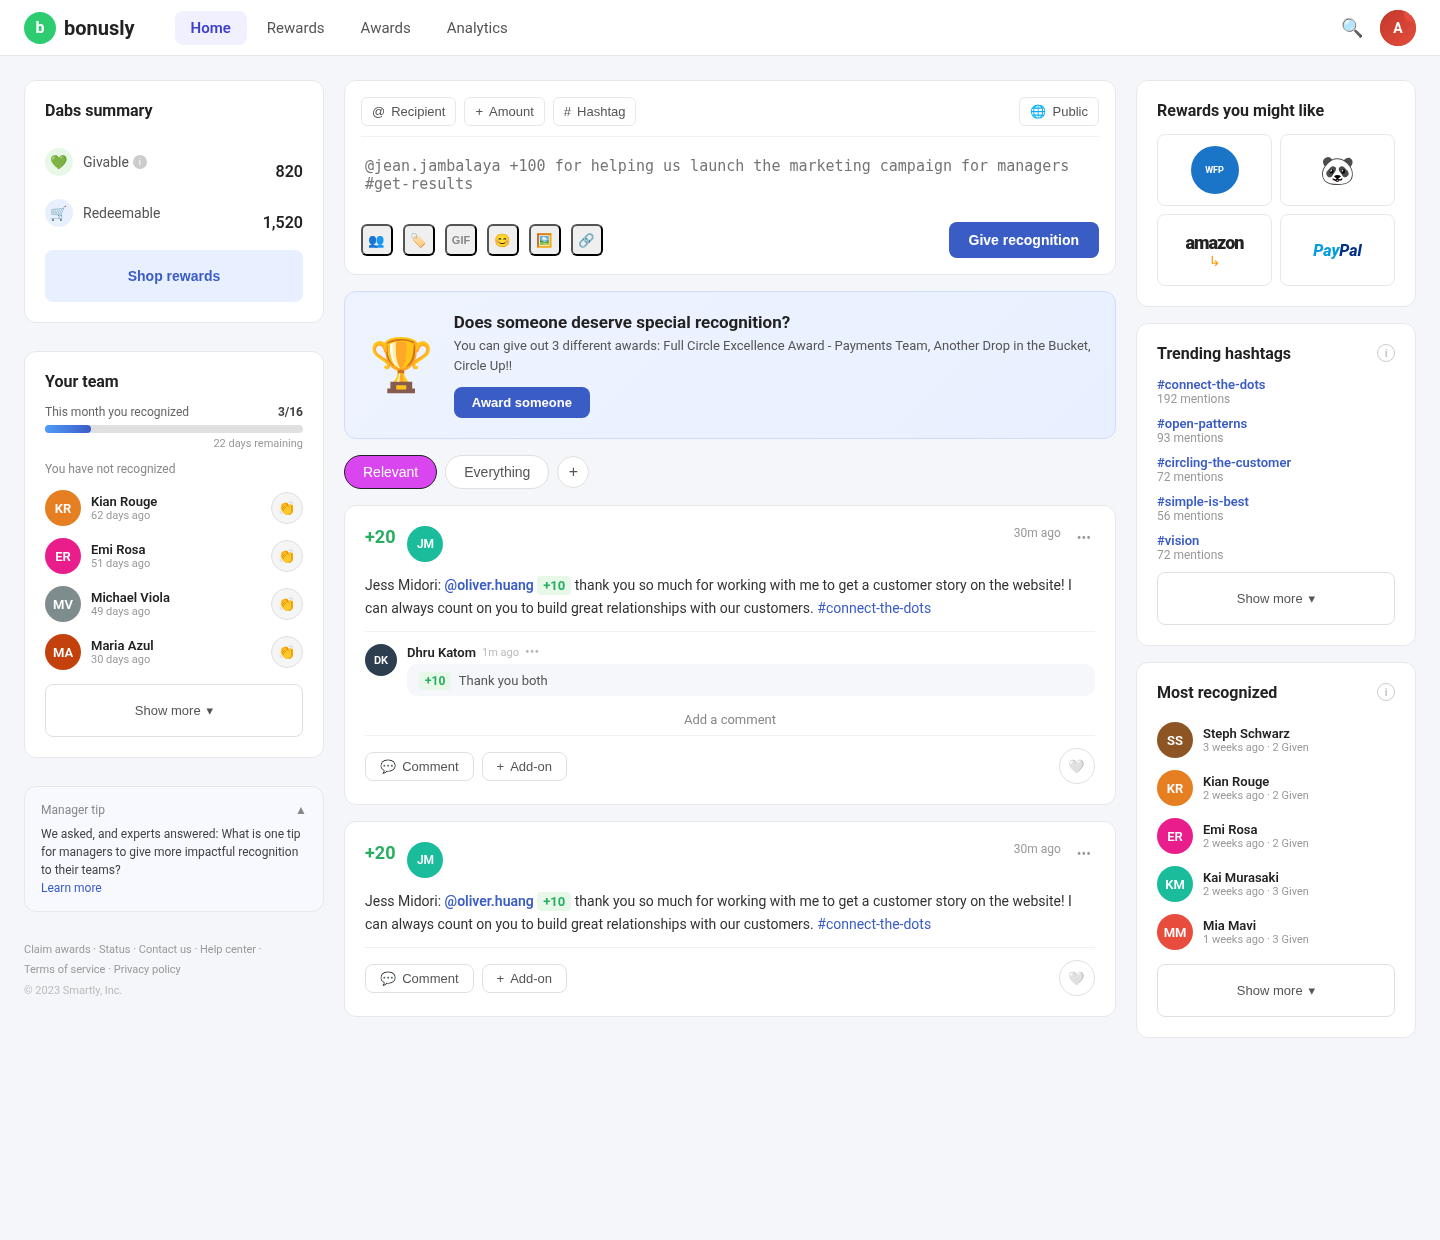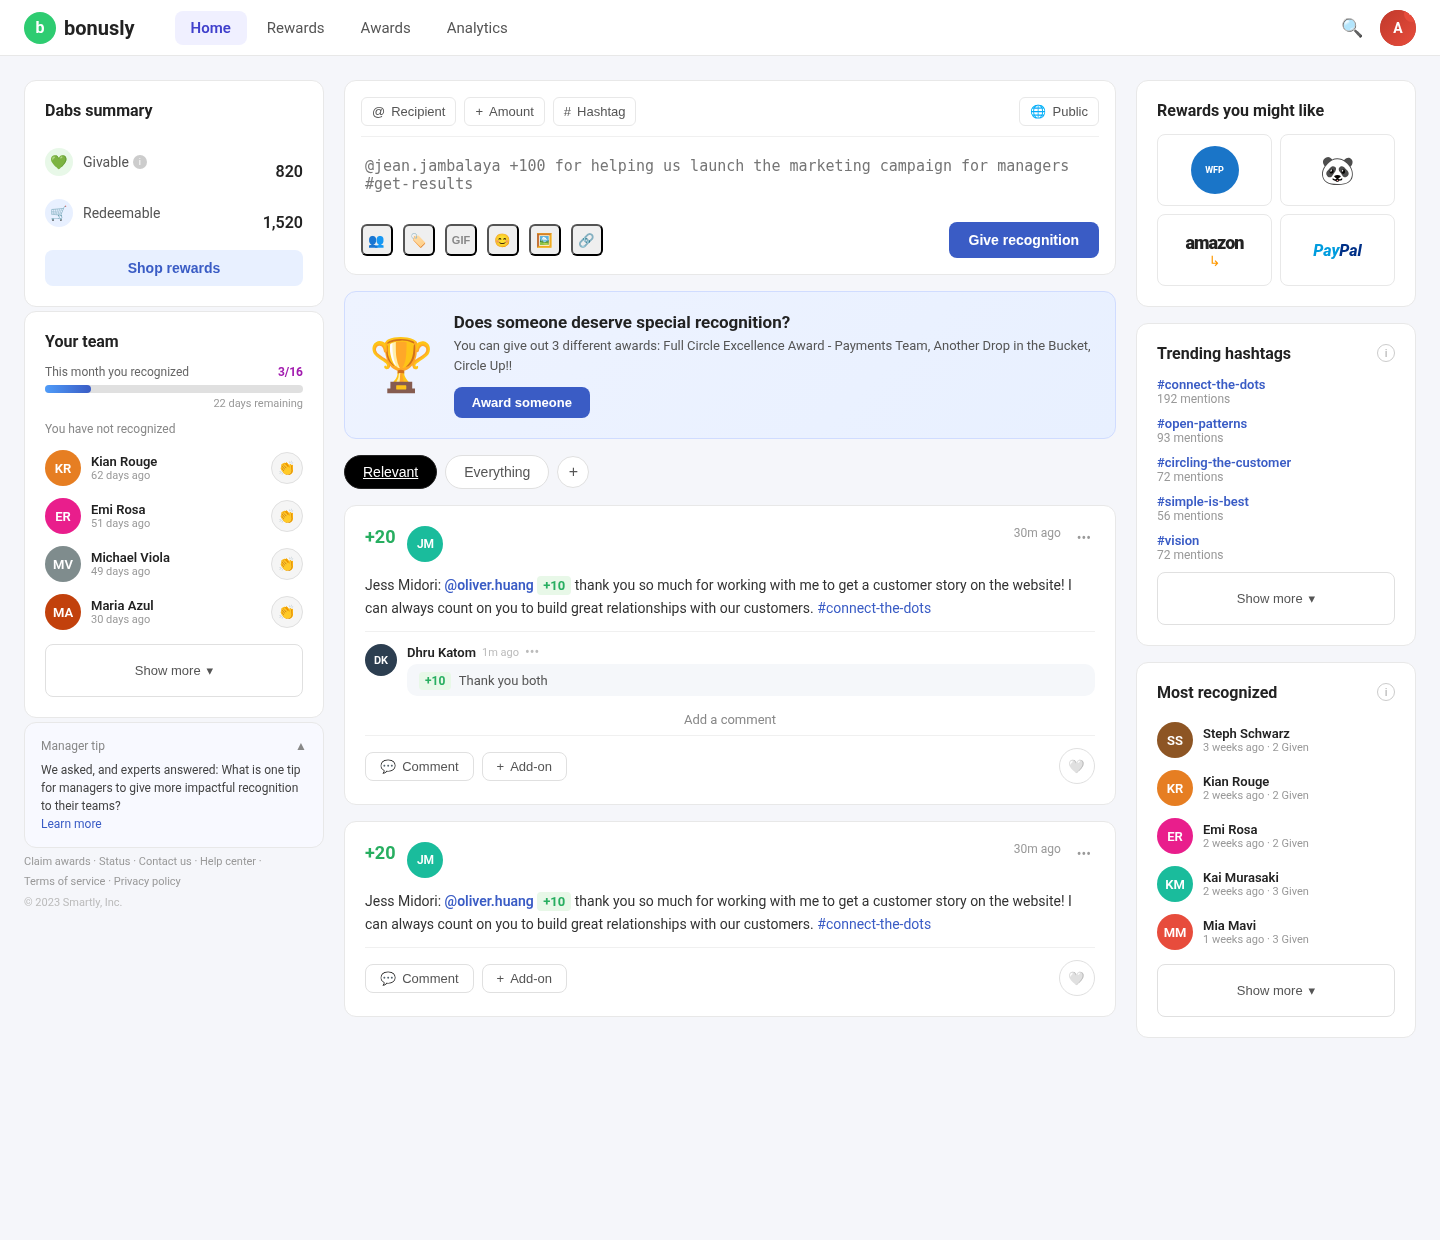--- a/index.html
+++ b/index.html
@@ -14,32 +14,32 @@
     .nav-link.active { background: #f0f0ff; color: #4040cc; font-weight: 600; }
     .nav-right { display: flex; align-items: center; gap: 16px; margin-left: auto; }
     .nav-avatar { width: 36px; height: 36px; border-radius: 50%; background: #c0392b; overflow: hidden; position: relative; }
     .nav-badge { position: absolute; top: -4px; right: -4px; background: #e74c3c; color: #fff; font-size: 10px; border-radius: 50%; width: 16px; height: 16px; display: flex; align-items: center; justify-content: center; }
     .avatar-img { width: 100%; height: 100%; object-fit: cover; border-radius: 50%; background: linear-gradient(135deg, #c0392b, #e74c3c); display: flex; align-items: center; justify-content: center; color: white; font-size: 14px; font-weight: bold; }
 
     
     .main-layout { display: grid; grid-template-columns: 300px 1fr 280px; gap: 20px; padding: 24px; max-width: 1440px; }
 
     
-    .left-sidebar { display: flex; flex-direction: column; gap: 4px; }
+    .left-sidebar { display: flex; flex-direction: column; gap: 28px; }
     .card { background: #fff; border-radius: 12px; padding: 20px; border: 1px solid #e8e8e8; }
 
     .dabs-title { font-weight: 700; font-size: 16px; margin-bottom: 16px; }
     .dabs-row { display: flex; align-items: center; gap: 10px; padding: 6px 0; }
     .dabs-icon { width: 28px; height: 28px; border-radius: 50%; display: flex; align-items: center; justify-content: center; font-size: 14px; }
     .dabs-icon.green { background: #e8f8e8; color: #27ae60; }
     .dabs-icon.blue { background: #e8f0ff; color: #3498db; }
     .dabs-label { flex: 1; color: #555; display: flex; align-items: center; gap: 4px; }
     .dabs-value { font-weight: 600; font-size: 16px; margin-top: 20px; }
     .info-icon { width: 14px; height: 14px; border-radius: 50%; background: #ccc; color: #fff; display: inline-flex; align-items: center; justify-content: center; font-size: 9px; cursor: pointer; }
-    .shop-btn { margin-top: 12px; background: #e8f0ff; color: #3a5cc5; border: none; border-radius: 8px; padding: 10px; width: 100%; cursor: pointer; font-size: 14px; font-weight: 600; }
+    .shop-btn { margin-top: 12px; background: #e8f0ff; color: #3a5cc5; border: none; border-radius: 8px; padding: 18px; width: 100%; cursor: pointer; font-size: 14px; font-weight: 600; }
 
     .team-title { font-weight: 700; font-size: 16px; margin-bottom: 14px; }
     .progress-label { font-size: 12px; color: #666; margin-bottom: 6px; display: flex; justify-content: space-between; }
     .progress-bar-bg { background: #e0e0e0; border-radius: 8px; height: 8px; margin-bottom: 4px; }
     .progress-bar-fill { background: linear-gradient(90deg, #4f9cf9, #3a5cc5); height: 100%; border-radius: 8px; }
     .progress-remaining { font-size: 11px; color: #999; text-align: right; margin-bottom: 12px; }
     .not-recognized { font-size: 12px; color: #888; margin-bottom: 8px; }
     .team-member { display: flex; align-items: center; gap: 10px; padding: 6px 0; }
     .member-avatar { width: 36px; height: 36px; border-radius: 50%; display: flex; align-items: center; justify-content: center; font-size: 13px; font-weight: 600; color: #fff; flex-shrink: 0; }
     .member-info { flex: 1; }
@@ -74,21 +74,21 @@
     .award-banner { background: linear-gradient(135deg, #eef3ff, #e8f0ff); border-radius: 12px; padding: 20px 24px; border: 1px solid #d0dcff; display: flex; align-items: center; gap: 20px; }
     .award-trophy { font-size: 52px; }
     .award-content { flex: 1; }
     .award-title { font-weight: 700; font-size: 17px; margin-bottom: 4px; }
     .award-desc { font-size: 13px; color: #555; line-height: 1.5; margin-bottom: 12px; }
     .award-btn { background: #3a5cc5; color: #fff; border: none; border-radius: 8px; padding: 8px 18px; cursor: pointer; font-size: 13px; font-weight: 600; }
 
     
     .filter-tabs { display: flex; gap: 8px; align-items: center; }
     .filter-tab { padding: 8px 18px; border-radius: 20px; cursor: pointer; font-size: 14px; font-weight: 500; border: 1px solid #e0e0e0; background: #fff; color: #555; }
-    .filter-tab.active { background: #000000; color: #fff; border-color: #222; text-decoration: underline; }
+    .filter-tab.active { background: #d946ef; color: #fff; border-color: #222; }
     .filter-add { width: 32px; height: 32px; border-radius: 50%; border: 1px solid #e0e0e0; background: #fff; display: flex; align-items: center; justify-content: center; cursor: pointer; font-size: 16px; color: #555; }
 
     
     .post { background: #fff; border-radius: 12px; padding: 20px; border: 1px solid #e8e8e8; }
     .post-header { display: flex; align-items: flex-start; gap: 12px; margin-bottom: 12px; }
     .post-points { color: #27ae60; font-weight: 700; font-size: 18px; }
     .post-time { color: #999; font-size: 12px; margin-left: auto; }
     .post-more { color: #999; cursor: pointer; padding: 4px; }
     .post-text { font-size: 14px; line-height: 1.6; color: #333; margin-bottom: 12px; }
     .post-mention { color: #3a5cc5; font-weight: 600; }
@@ -184,21 +184,21 @@
         <span class="dabs-label">Redeemable</span>
         <span class="dabs-value">1,520</span>
       </div>
       <button class="shop-btn">Shop rewards</button>
     </div>
 
     <div class="card">
       <div class="team-title">Your team</div>
       <div class="progress-label">
         <span>This month you recognized</span>
-        <span style="font-weight:700;color:#a21caf;text-align:right;">3/16</span>
+        <span style="font-weight:700;color:#404040;text-align:right;">3/16</span>
       </div>
       <div class="progress-bar-bg">
         <div class="progress-bar-fill" style="width:18%"></div>
       </div>
       <div class="progress-remaining">22 days remaining</div>
       <div class="not-recognized">You have not recognized</div>
 
       <div>
         <div class="team-member">
           <div class="member-avatar av-orange">KR</div>

